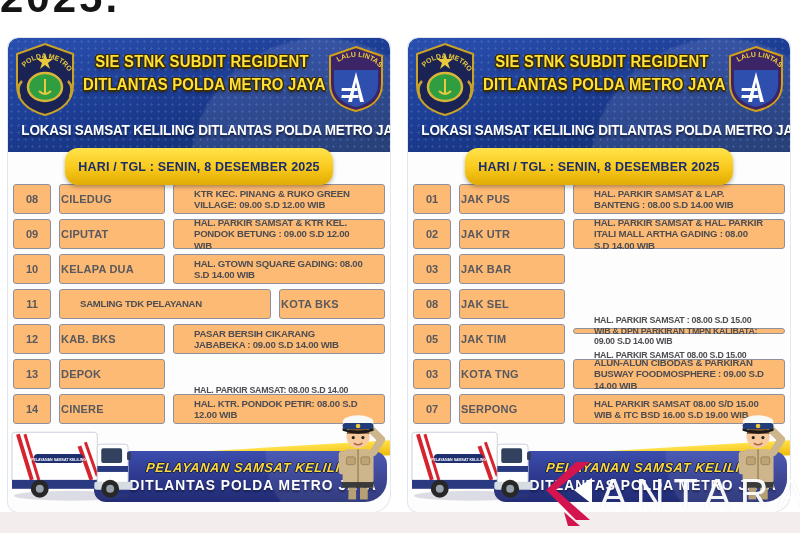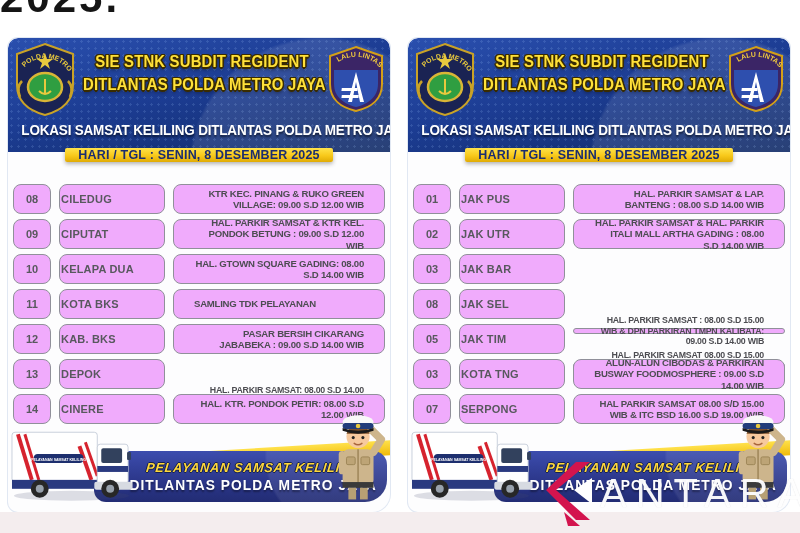--- a/index.html
+++ b/index.html
@@ -44,31 +44,31 @@
     position:absolute;top:84px;left:0;right:0;text-align:center;color:#ffffff;
     font-weight:900;font-size:14.5px;letter-spacing:-.2px;transform:scaleX(.93);
     white-space:nowrap;text-shadow:0 1.5px 2px rgba(0,0,0,.55);
   }
   .badge{position:absolute;}
   .badge.bl{top:3px;left:2px;width:70px;height:76px;}
   .badge.br{top:6px;right:2px;width:64px;height:70px;}
 
   .date-pill{
     position:absolute;top:110px;left:50%;transform:translateX(-50%);
-    width:268px;height:14px;border-radius:2px;z-index:5;
+    width:268px;height:37px;border-radius:13px;z-index:5;
     background:linear-gradient(180deg,#ffe34a 0%,#f8c place 0,#f8c81a 55%,#e0ab05 100%);
     background:linear-gradient(180deg,#ffe34a 0%,#f8c81a 55%,#e0ab05 100%);
     display:flex;align-items:center;justify-content:center;
     color:#1b2d6e;font-weight:800;font-size:12.5px;letter-spacing:.2px;
     box-shadow:0 2px 4px rgba(0,0,0,.3);white-space:nowrap;
   }
 
   .rows{position:absolute;top:146px;left:5px;right:5px;}
   .row{display:flex;gap:8px;margin-bottom:5px;height:30px;}
-  .cell{border:1.5px solid #90909a;border-radius:8px;background:#f0abfc;box-sizing:border-box;text-align:right;}
+  .cell{border:1.5px solid #90909a;border-radius:3px;background:#fdba74;box-sizing:border-box;}
   .cell.no{width:38px;display:flex;align-items:center;justify-content:center;
     font-size:11px;font-weight:700;color:#58585e;}
   .cell.area{width:106px;display:flex;align-items:center;padding-left:1px;
     font-size:11px;font-weight:700;color:#58585e;letter-spacing:.2px;}
   .cell.detail{flex:1;display:flex;align-items:center;padding:2px 20px;
     font-size:9.6px;font-weight:700;color:#4d4d52;line-height:1.18;letter-spacing:-.25px;}
   .cell.detail.sm{font-size:8.8px;margin-top:39px;}
 
   .p-footer{position:absolute;left:0;right:0;bottom:0;height:90px;}
   .stripe{
@@ -162,22 +162,22 @@
       <div class="cell area">CIPUTAT</div>
       <div class="cell detail">HAL. PARKIR SAMSAT &amp; KTR KEL. PONDOK BETUNG : 09.00 S.D 12.00 WIB</div>
     </div>
     <div class="row">
       <div class="cell no">10</div>
       <div class="cell area">KELAPA DUA</div>
       <div class="cell detail">HAL. GTOWN SQUARE  GADING: 08.00 S.D 14.00 WIB</div>
     </div>
     <div class="row">
       <div class="cell no">11</div>
+      <div class="cell detail">SAMLING TDK PELAYANAN</div>
       <div class="cell area">KOTA BKS</div>
-      <div class="cell detail">SAMLING TDK PELAYANAN</div>
     </div>
     <div class="row">
       <div class="cell no">12</div>
       <div class="cell area">KAB. BKS</div>
       <div class="cell detail">PASAR BERSIH CIKARANG JABABEKA : 09.00 S.D 14.00 WIB</div>
     </div>
     <div class="row">
       <div class="cell no">13</div>
       <div class="cell area">DEPOK</div>
       <div class="cell detail sm">HAL. PARKIR SAMSAT: 08.00 S.D 14.00 WIB &amp; KTR KEC. BOJONG GEDE : 09.00 S.D 12.00 WIB</div>

